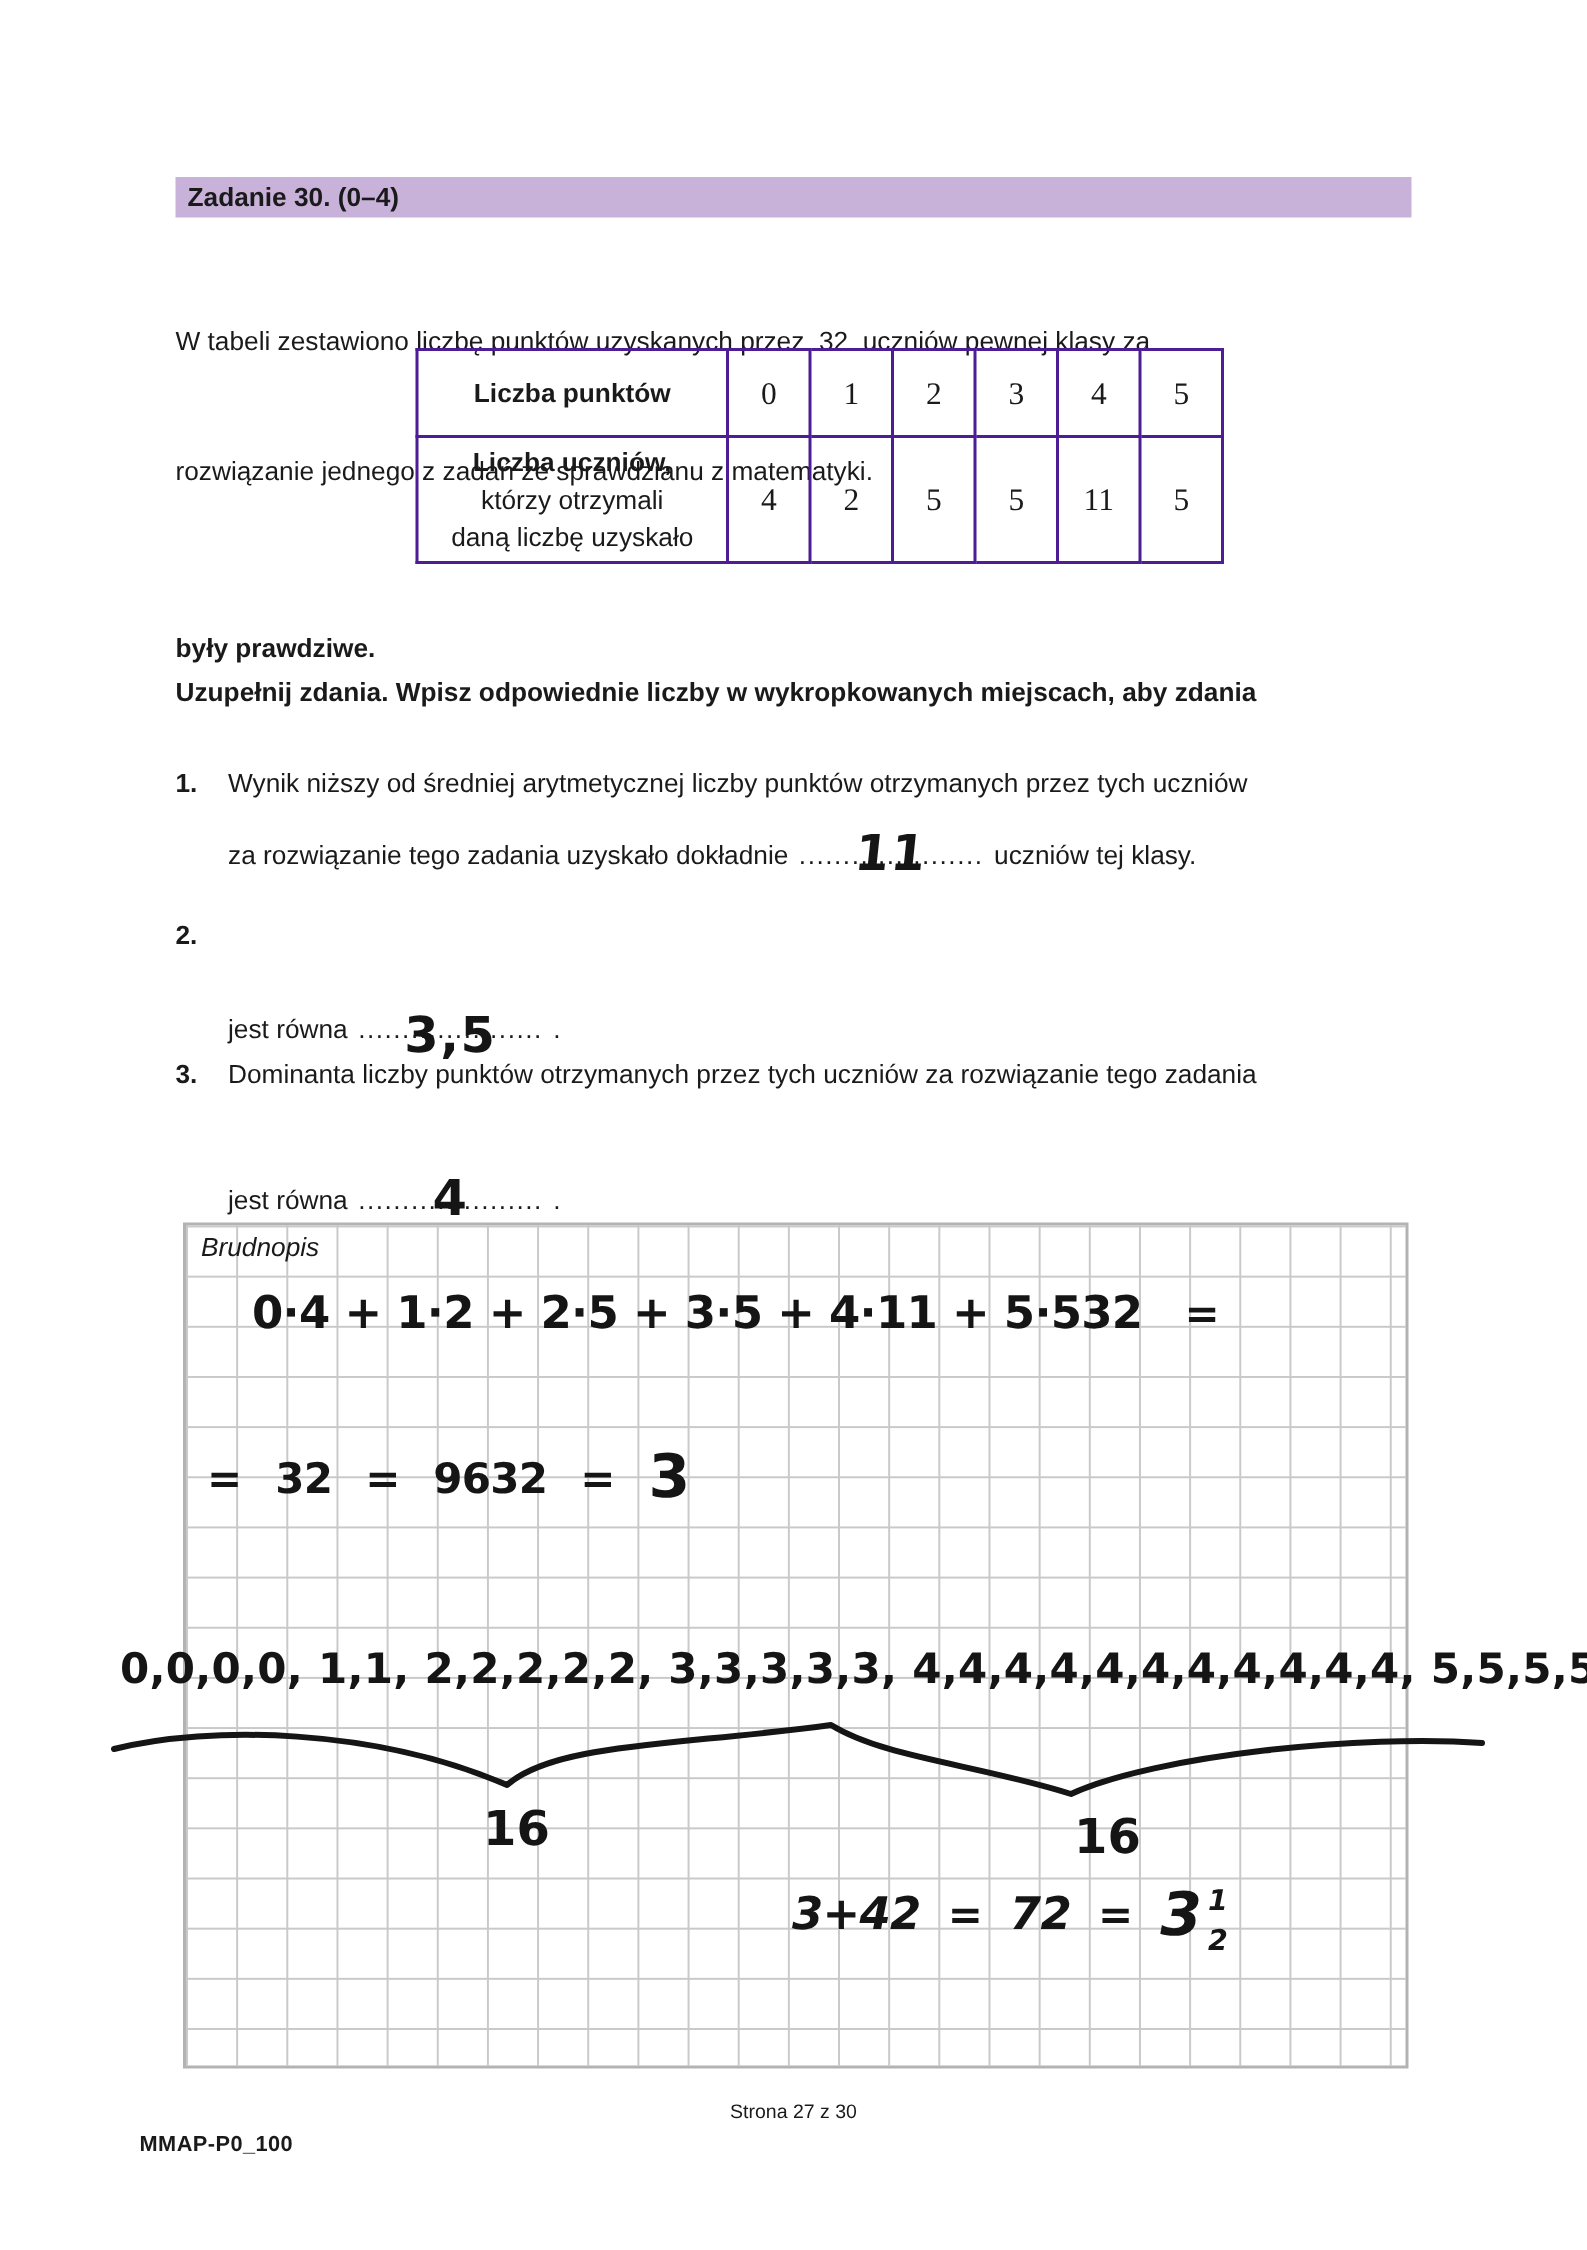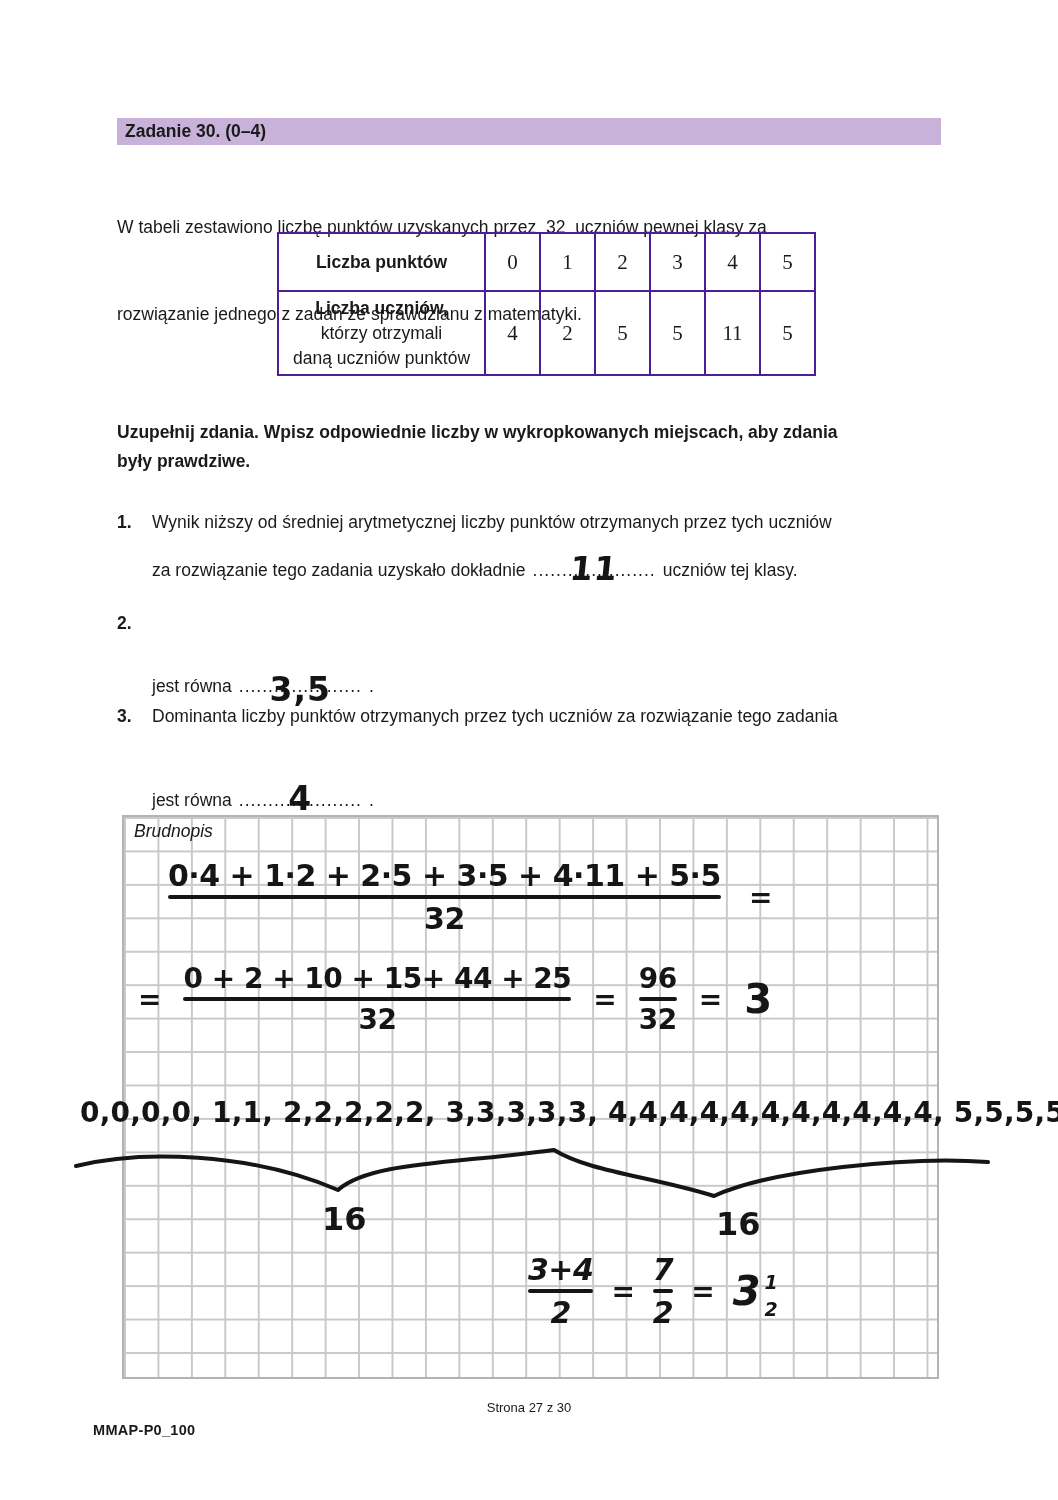--- a/index.html
+++ b/index.html
@@ -33,21 +33,21 @@
   .hw{font-family:"DejaVu Sans",sans-serif;font-weight:bold;color:#151515;}
   .grid{
     left:122px;top:815px;width:813px;height:560px;
     background-image:linear-gradient(to right,#c9c9c9 1.5px,transparent 1.5px),
                      linear-gradient(to bottom,#c9c9c9 1.5px,transparent 1.5px);
     background-size:33.45px 33.45px;
     border:2px solid #b3b3b3;
   }
   .scratch-label{left:134px;top:821px;font-size:17.5px;font-style:italic;}
   .calcrow{display:flex;align-items:center;}
-  .frac{display:inline-flex;flex-direction:column;align-items:center;}
+  .frac{display:inline-flex;flex-direction:row;align-items:center;}
   .frac .fbar{height:4px;background:#151515;border-radius:2px;align-self:stretch;margin:2px 0;}
   .fs30{font-size:30px;letter-spacing:-0.5px;}
   .fs28{font-size:28px;letter-spacing:-0.5px;}
   .eq{font-size:28px;}
   .calc1{left:168px;top:858px;gap:28px;}
   .calc2{left:138px;top:962px;gap:22px;}
   .res{font-size:40px;}
   .seq{left:80px;top:1096px;font-size:28px;white-space:nowrap;letter-spacing:0.2px;}
   .brace-svg{left:70px;top:1146px;}
   .lab16{font-size:32px;}
@@ -80,35 +80,35 @@
       <td class="num">1</td>
       <td class="num">2</td>
       <td class="num">3</td>
       <td class="num">4</td>
       <td class="num">5</td>
     </tr>
     <tr class="row2">
       <td class="lbl">
         <div class="b">Liczba uczniów,</div>
         <div>którzy otrzymali</div>
-        <div>daną uczniów punktów</div>
+        <div>daną liczbę uzyskało</div>
       </td>
       <td class="num">4</td>
       <td class="num">2</td>
       <td class="num">5</td>
       <td class="num">5</td>
       <td class="num">11</td>
       <td class="num">5</td>
     </tr>
   </tbody>
     </table>
 
   <div class="abs instruction">
+    <div>były prawdziwe.</div>
     <div>Uzupełnij zdania. Wpisz odpowiednie liczby w wykropkowanych miejscach, aby zdania</div>
-    <div>były prawdziwe.</div>
   </div>
 
   <div class="abs inum" style="left:117px;top:512px;">1.</div>
   <div class="abs iline" style="left:152px;top:512px;">Wynik niższy od średniej arytmetycznej liczby punktów otrzymanych przez tych uczniów</div>
   <div class="abs iline il2" style="left:152px;top:560px;">
     <span>za rozwiązanie tego zadania uzyskało dokładnie</span><span class="dots"><span>.....................</span><span class="answer hw" style="transform:translateX(-50%) skewX(-6deg);">11</span></span><span>uczniów tej klasy.</span>
   </div>
 
   <div class="abs inum" style="left:117px;top:613px;">2.</div>
   <div class="abs iline il2" style="left:152px;top:655px;">
@@ -129,21 +129,20 @@
       <span class="hw fs30">0·4 + 1·2 + 2·5 + 3·5 + 4·11 + 5·5</span>
       <span class="fbar"></span>
       <span class="hw fs30">32</span>
     </span>
     <span class="hw eq">=</span>
   </div>
 
   <div class="abs calcrow calc2">
     <span class="hw eq">=</span>
     <span class="frac">
-      <span class="hw fs28">0 + 2 + 10 + 15+ 44 + 25</span>
       <span class="fbar"></span>
       <span class="hw fs28">32</span>
     </span>
     <span class="hw eq">=</span>
     <span class="frac">
       <span class="hw fs28">96</span>
       <span class="fbar"></span>
       <span class="hw fs28">32</span>
     </span>
     <span class="hw eq">=</span>

